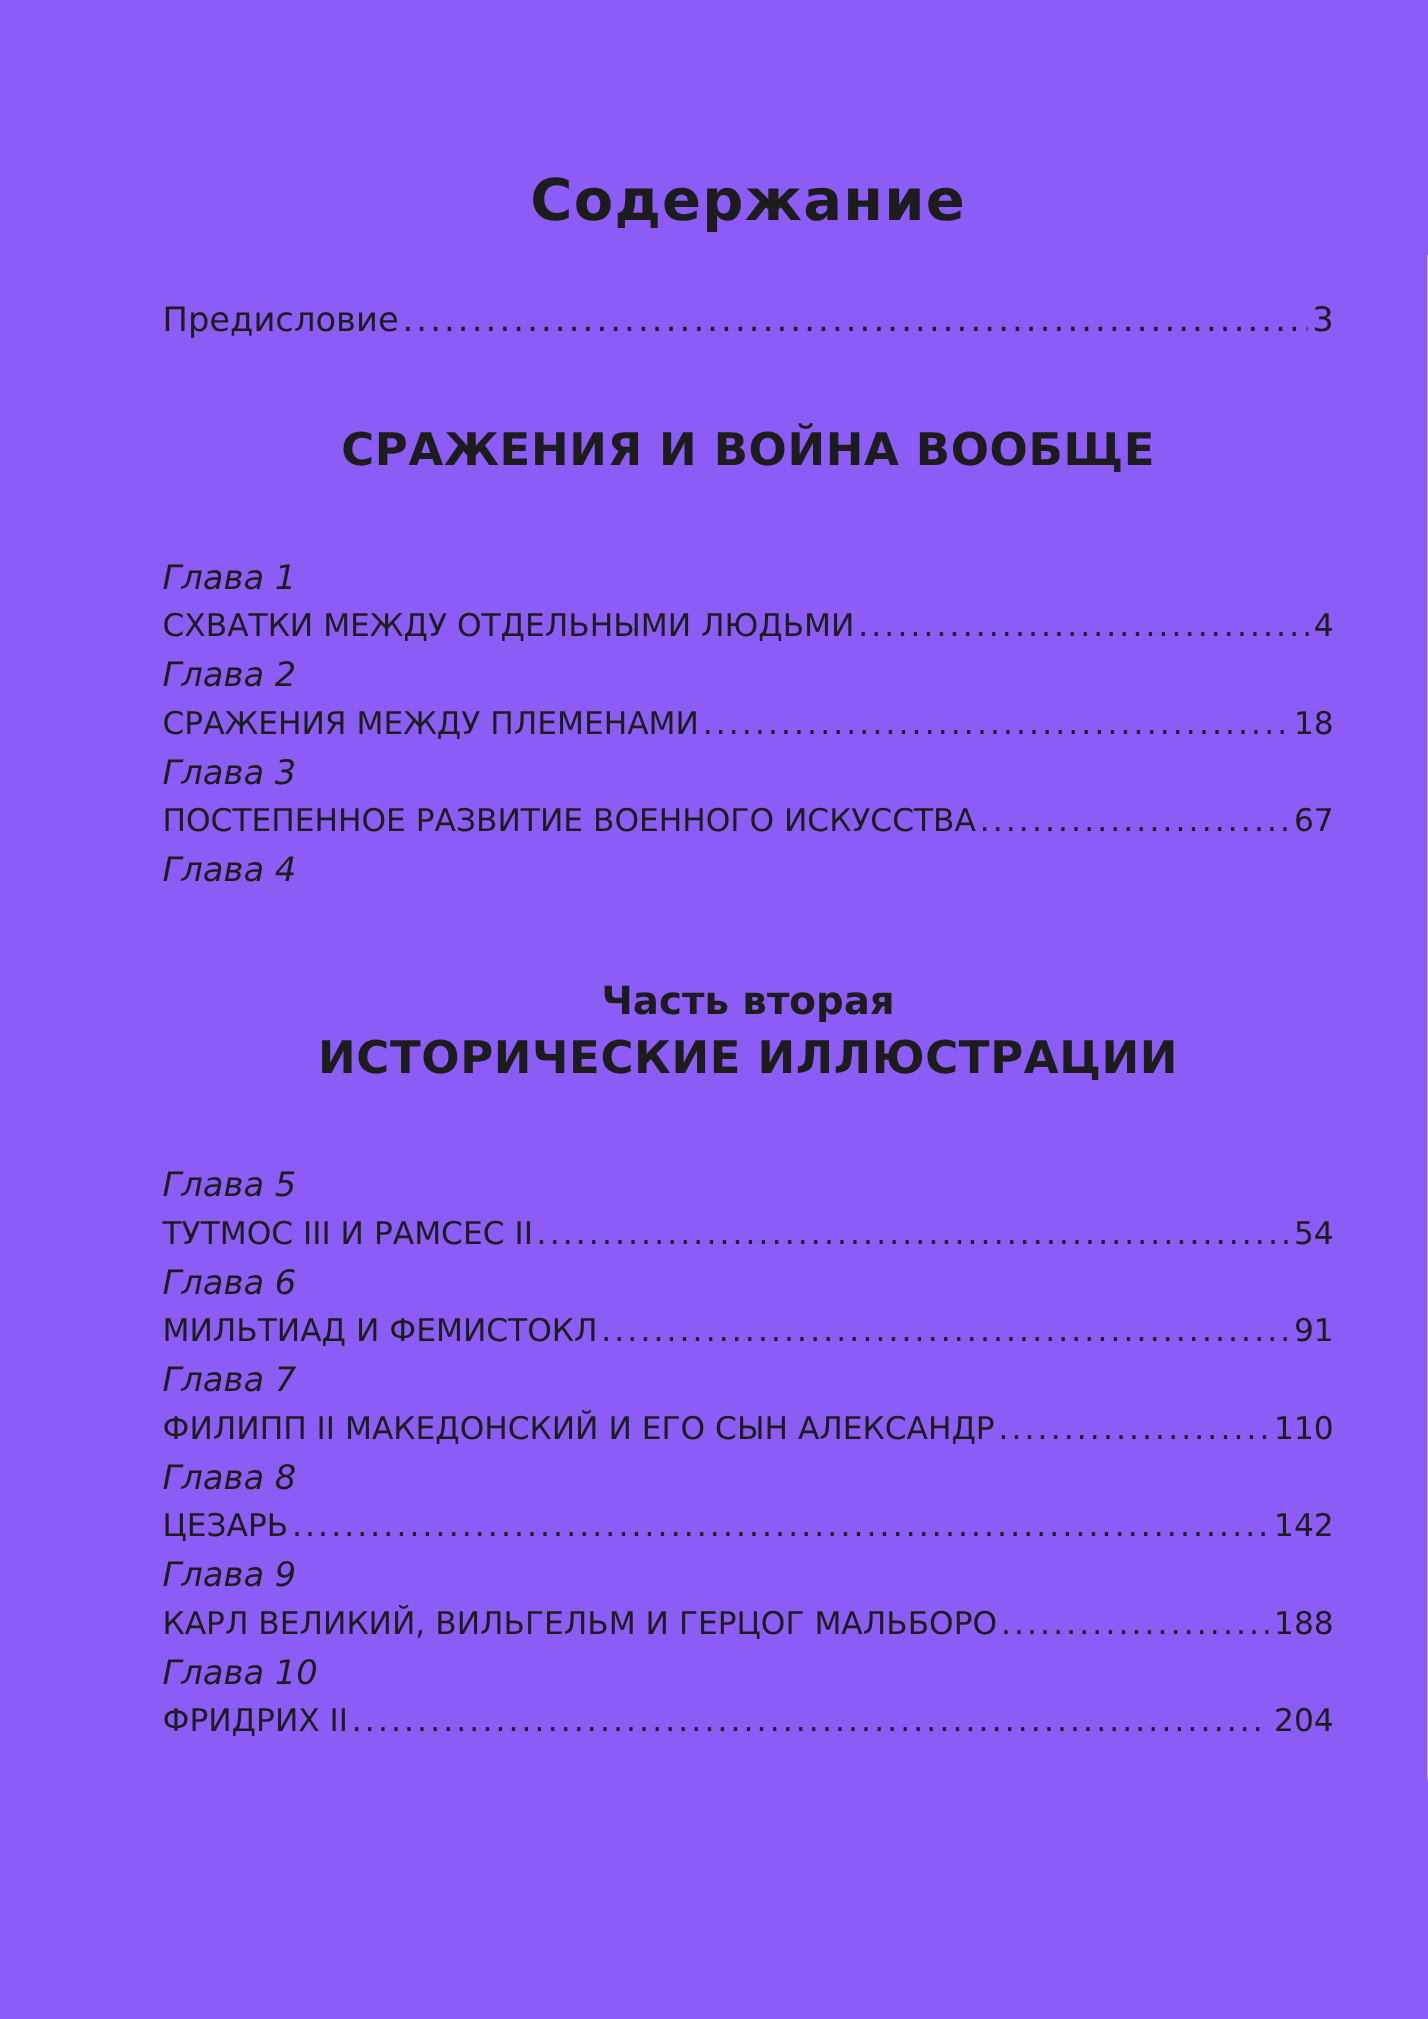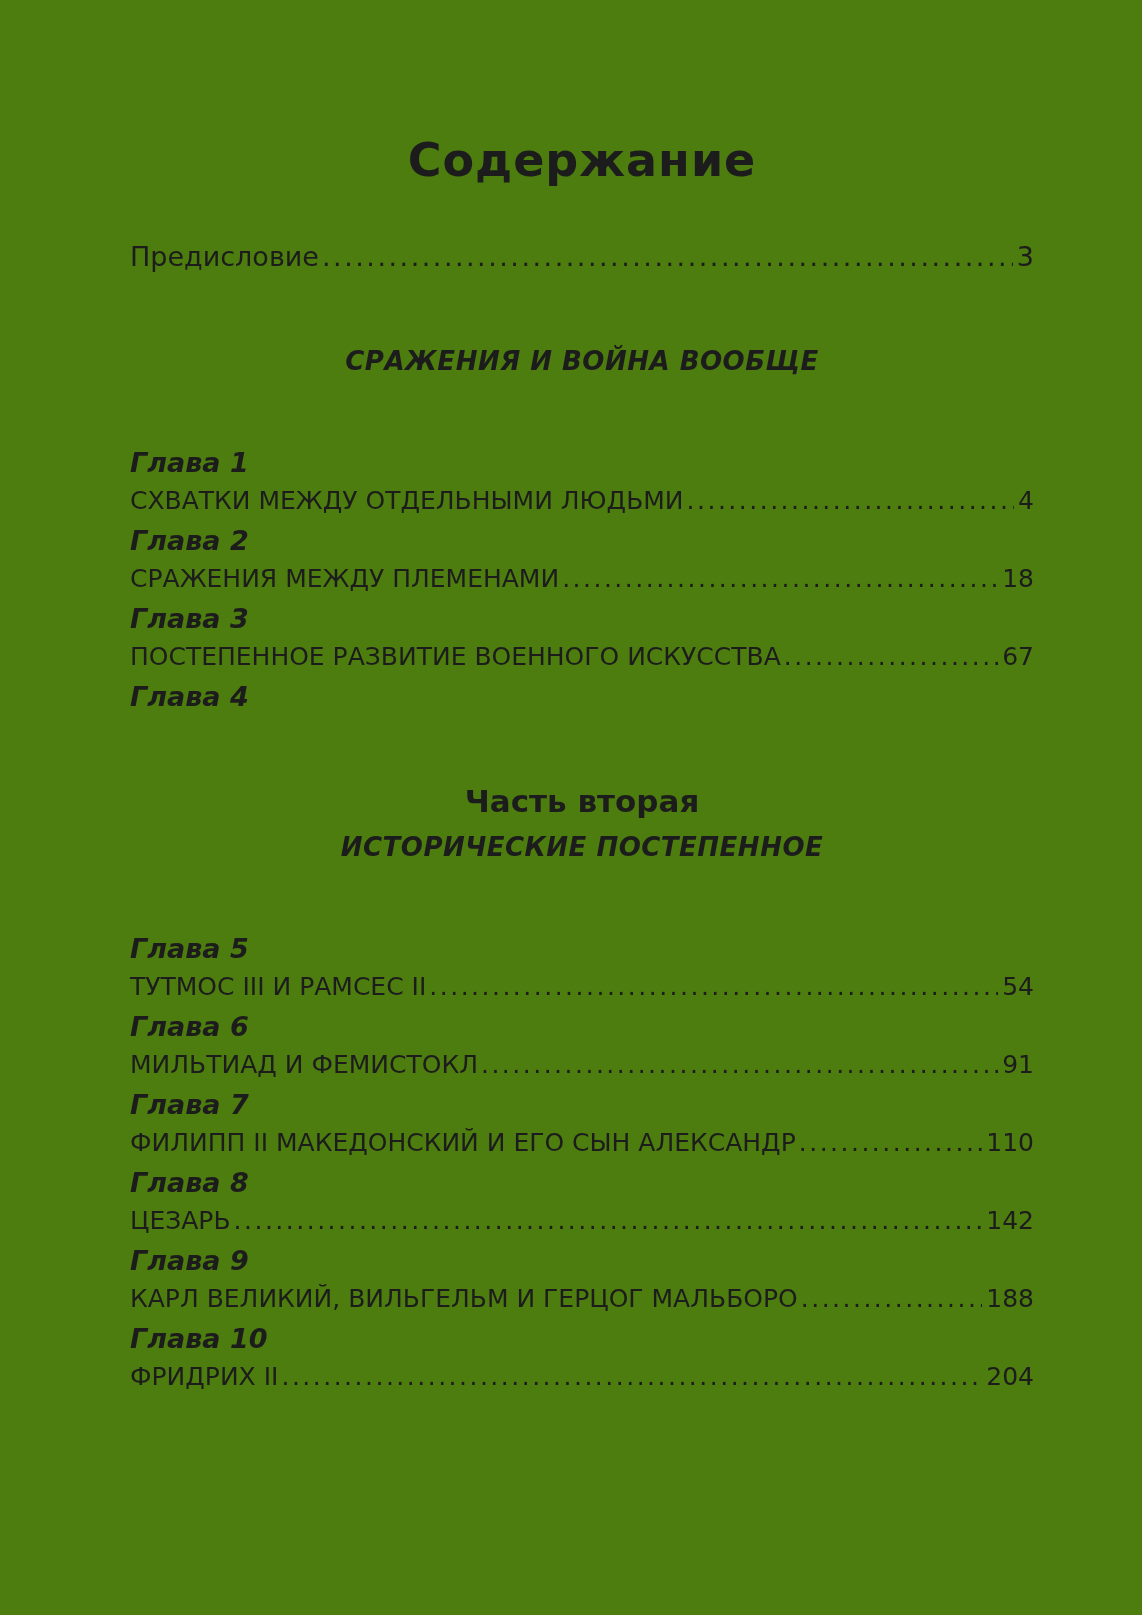--- a/index.html
+++ b/index.html
@@ -6,24 +6,24 @@
     margin: 0;
     padding: 0;
     background: #ffffff;
     color: #1c1c1c;
     font-family: "DejaVu Sans", "Liberation Sans", sans-serif;
   }
   .page {
     position: relative;
     width: 1142px;
     height: 1615px;
-    background: #4d7c0f;
+    background: #8b5cf6;
     overflow: hidden;
     box-sizing: border-box;
-    padding: 133px 108px 0 130px;
+    padding: 133px 75px 0 130px;
   }
   .toc-title {
     text-align: center;
     font-size: 46px;
     font-weight: bold;
     letter-spacing: 1px;
     margin: 0 0 52px 0;
   }
   .toc-line {
     display: flex;
@@ -57,31 +57,30 @@
     text-align: center;
     font-weight: bold;
     margin-top: 62px;
     margin-bottom: 58px;
   }
   .part-heading .part-line1 {
     font-size: 31px;
     line-height: 44px;
   }
   .part-heading .part-line2 {
-    font-size: 26px;
+    font-size: 36px;
     line-height: 48px;
     letter-spacing: 0.5px;
-    font-style: italic;
   }
   .chapter-block {
     margin-bottom: 2px;
   }
   .chapter-number {
     font-size: 27px;
-    font-weight: bold;
+    font-weight: normal;
     font-style: italic;
     line-height: 40px;
   }
   .chapter-title-line {
     margin-bottom: 0;
   }
 </style>
 </head>
 <body>
 
@@ -125,21 +124,21 @@
       <span class="pageno">67</span>
     </div>
   </div>
 
   <div class="chapter-block">
     <div class="chapter-number">Глава 4</div>
   </div>
 
   <div class="part-heading">
     <div class="part-line1">Часть вторая</div>
-    <div class="part-line2">ИСТОРИЧЕСКИЕ ПОСТЕПЕННОЕ</div>
+    <div class="part-line2">ИСТОРИЧЕСКИЕ ИЛЛЮСТРАЦИИ</div>
   </div>
 
   <div class="chapter-block">
     <div class="chapter-number">Глава 5</div>
     <div class="toc-line chapter-title-line">
       <span class="entry-text">ТУТМОС III И РАМСЕС II</span>
       <span class="dots"></span>
       <span class="pageno">54</span>
     </div>
   </div>

